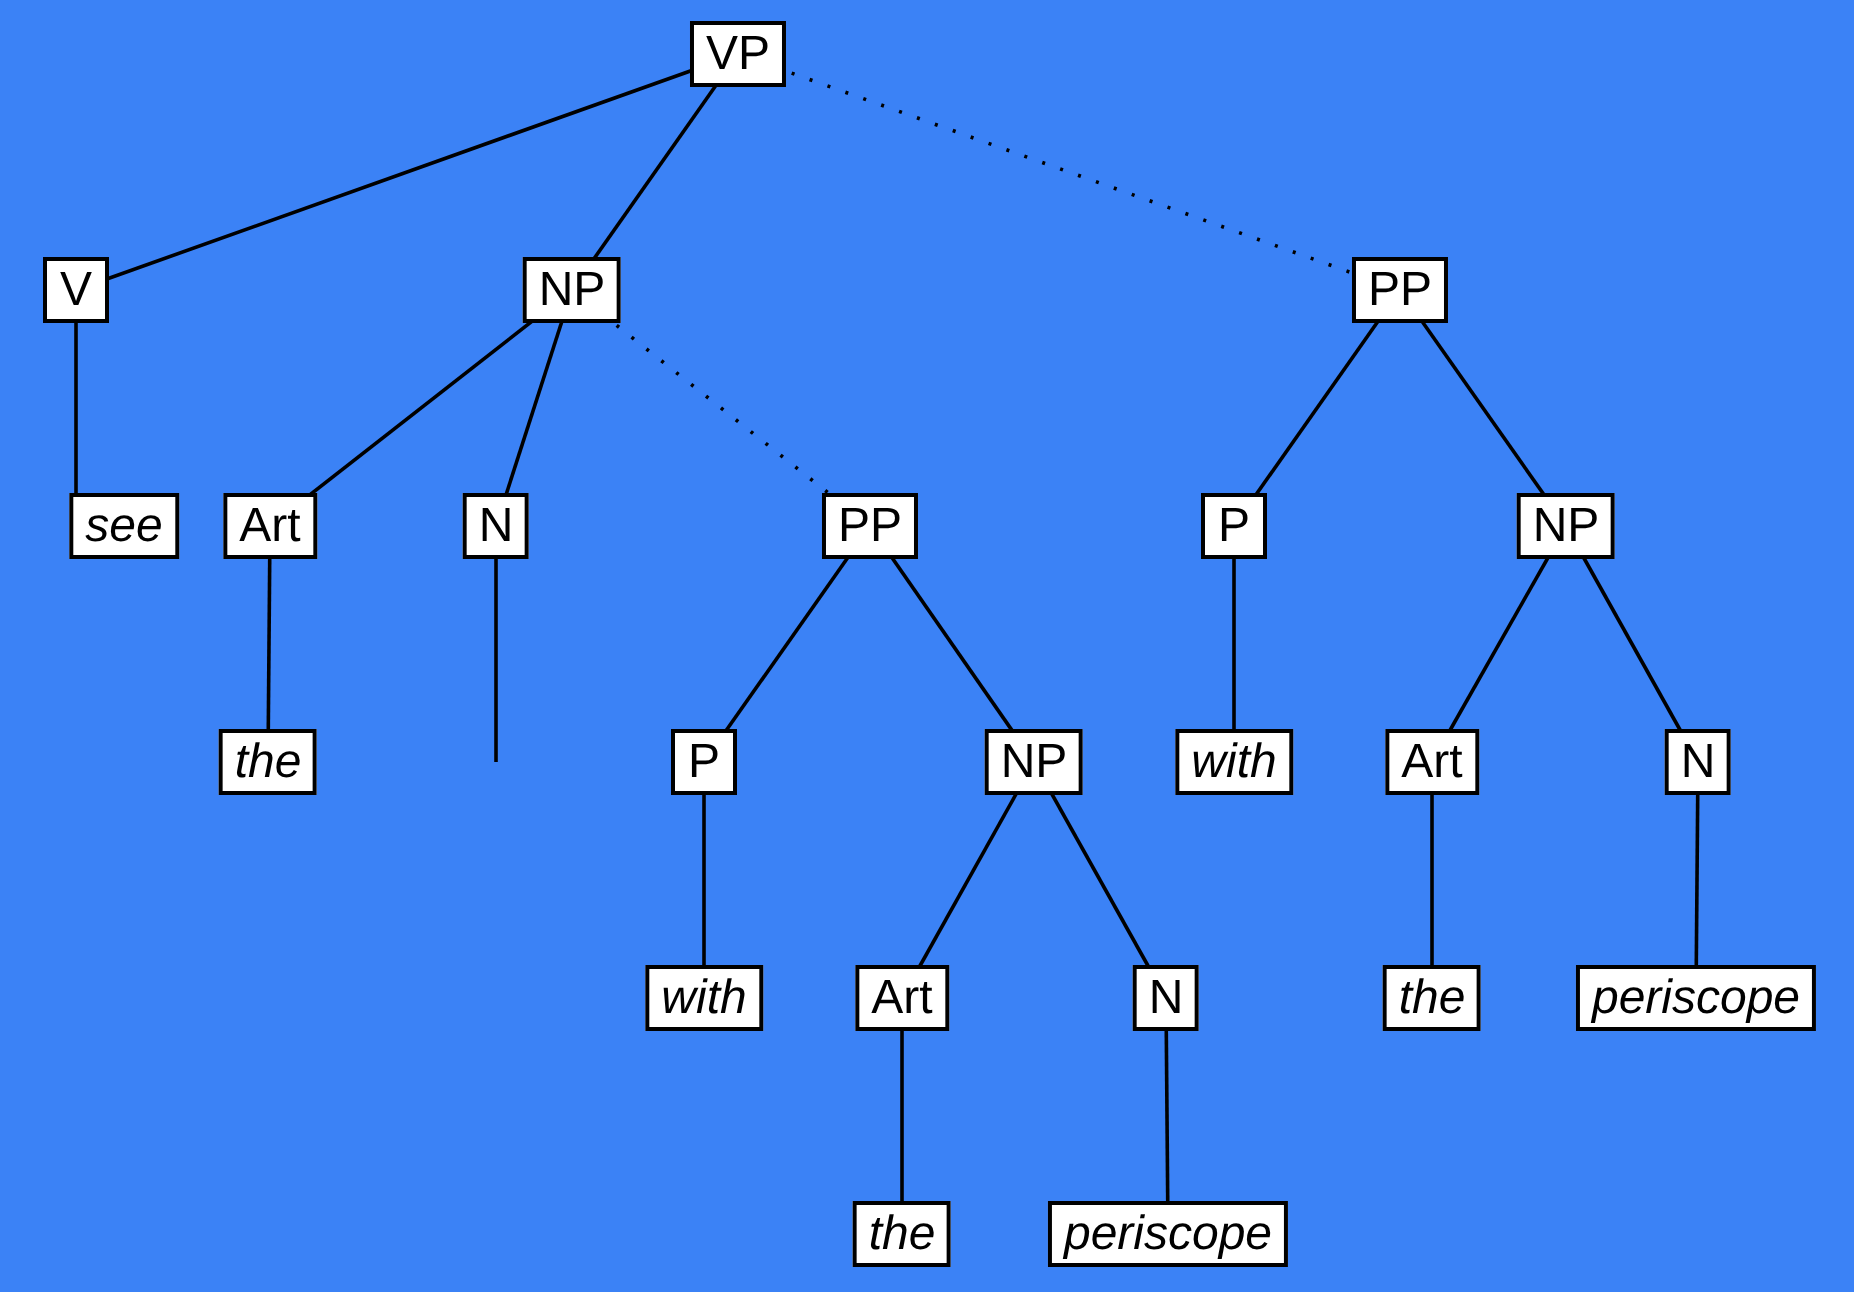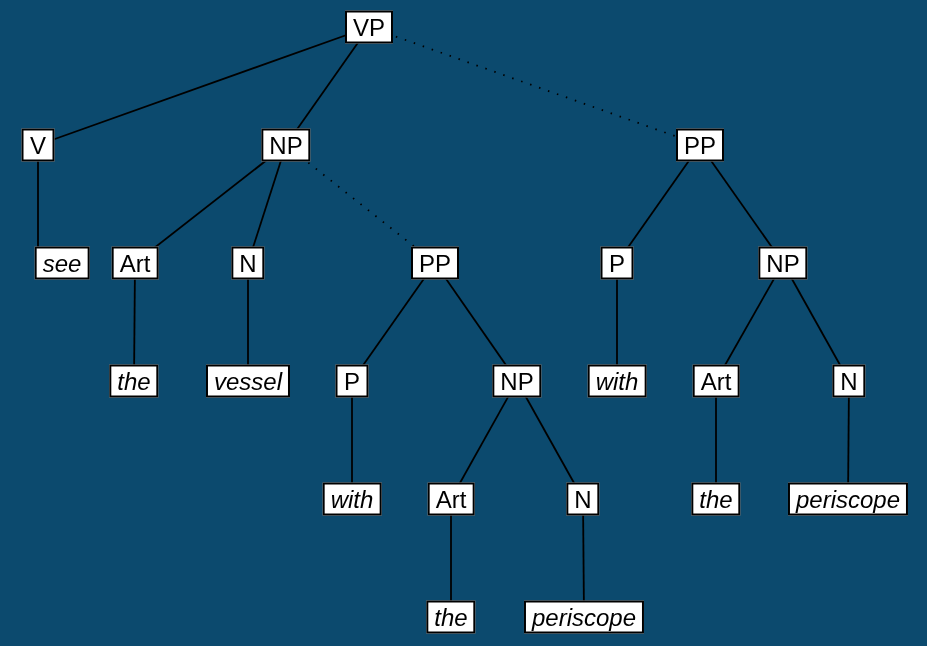--- a/index.html
+++ b/index.html
@@ -4,21 +4,21 @@
 <style>
   html, body {
     margin: 0;
     padding: 0;
     background: #ffffff;
   }
   #stage {
     position: relative;
     width: 927px;
     height: 646px;
-    background: #0c4a6e;
+    background: #3b82f6;
     overflow: hidden;
     font-family: "Liberation Sans", sans-serif;
   }
   #edges {
     position: absolute;
     left: 0;
     top: 0;
     width: 927px;
     height: 646px;
   }
@@ -88,21 +88,20 @@
       <div class="node" style="left: 38px; top: 145px;">V</div>
       <div class="node" style="left: 286px; top: 145px;">NP</div>
       <div class="node" style="left: 700px; top: 145px;">PP</div>
       <div class="node terminal" style="left: 38px; top: 263px; margin-left: 24px;">see</div>
       <div class="node" style="left: 135px; top: 263px;">Art</div>
       <div class="node" style="left: 248px; top: 263px;">N</div>
       <div class="node" style="left: 435px; top: 263px;">PP</div>
       <div class="node" style="left: 617px; top: 263px;">P</div>
       <div class="node" style="left: 783px; top: 263px;">NP</div>
       <div class="node terminal" style="left: 134px; top: 381px;">the</div>
-      <div class="node terminal" style="left: 248px; top: 381px;">vessel</div>
       <div class="node" style="left: 352px; top: 381px;">P</div>
       <div class="node" style="left: 517px; top: 381px;">NP</div>
       <div class="node terminal" style="left: 617px; top: 381px;">with</div>
       <div class="node" style="left: 716px; top: 381px;">Art</div>
       <div class="node" style="left: 849px; top: 381px;">N</div>
       <div class="node terminal" style="left: 352px; top: 499px;">with</div>
       <div class="node" style="left: 451px; top: 499px;">Art</div>
       <div class="node" style="left: 583px; top: 499px;">N</div>
       <div class="node terminal" style="left: 716px; top: 499px;">the</div>
       <div class="node terminal" style="left: 848px; top: 499px;">periscope</div>

